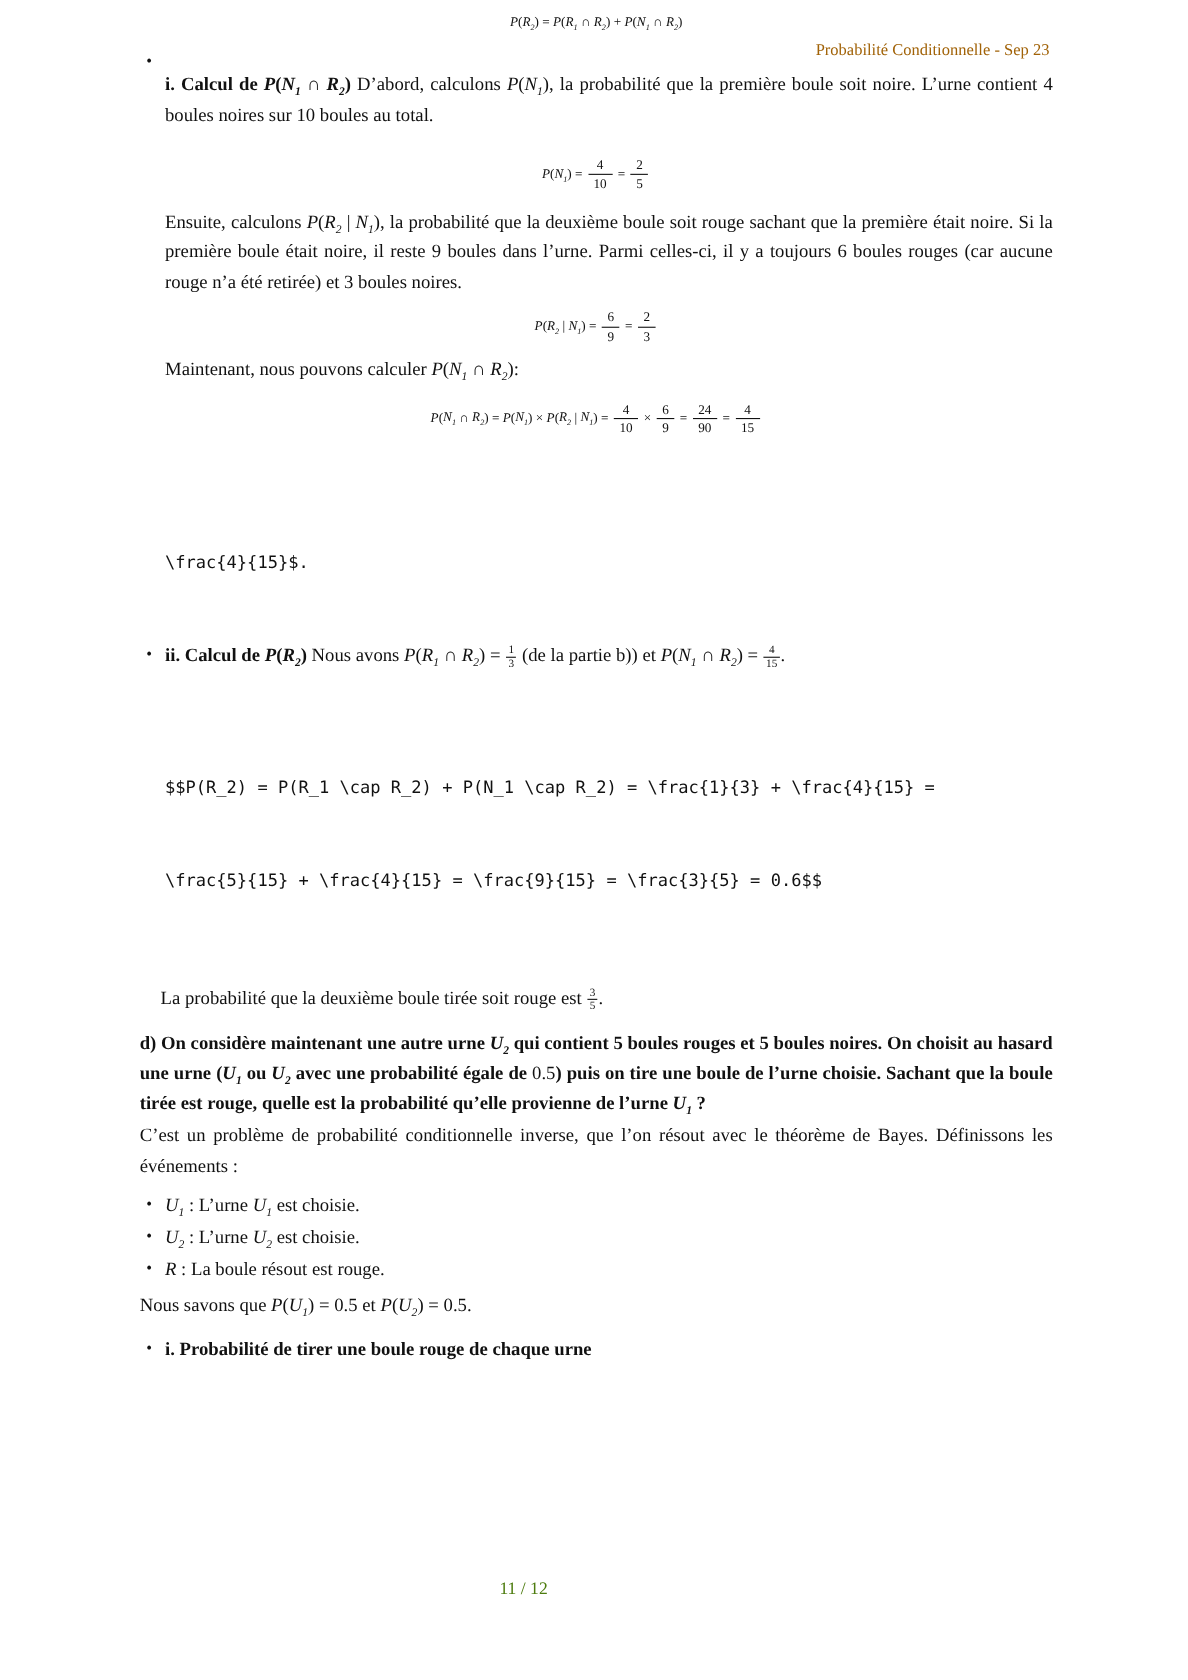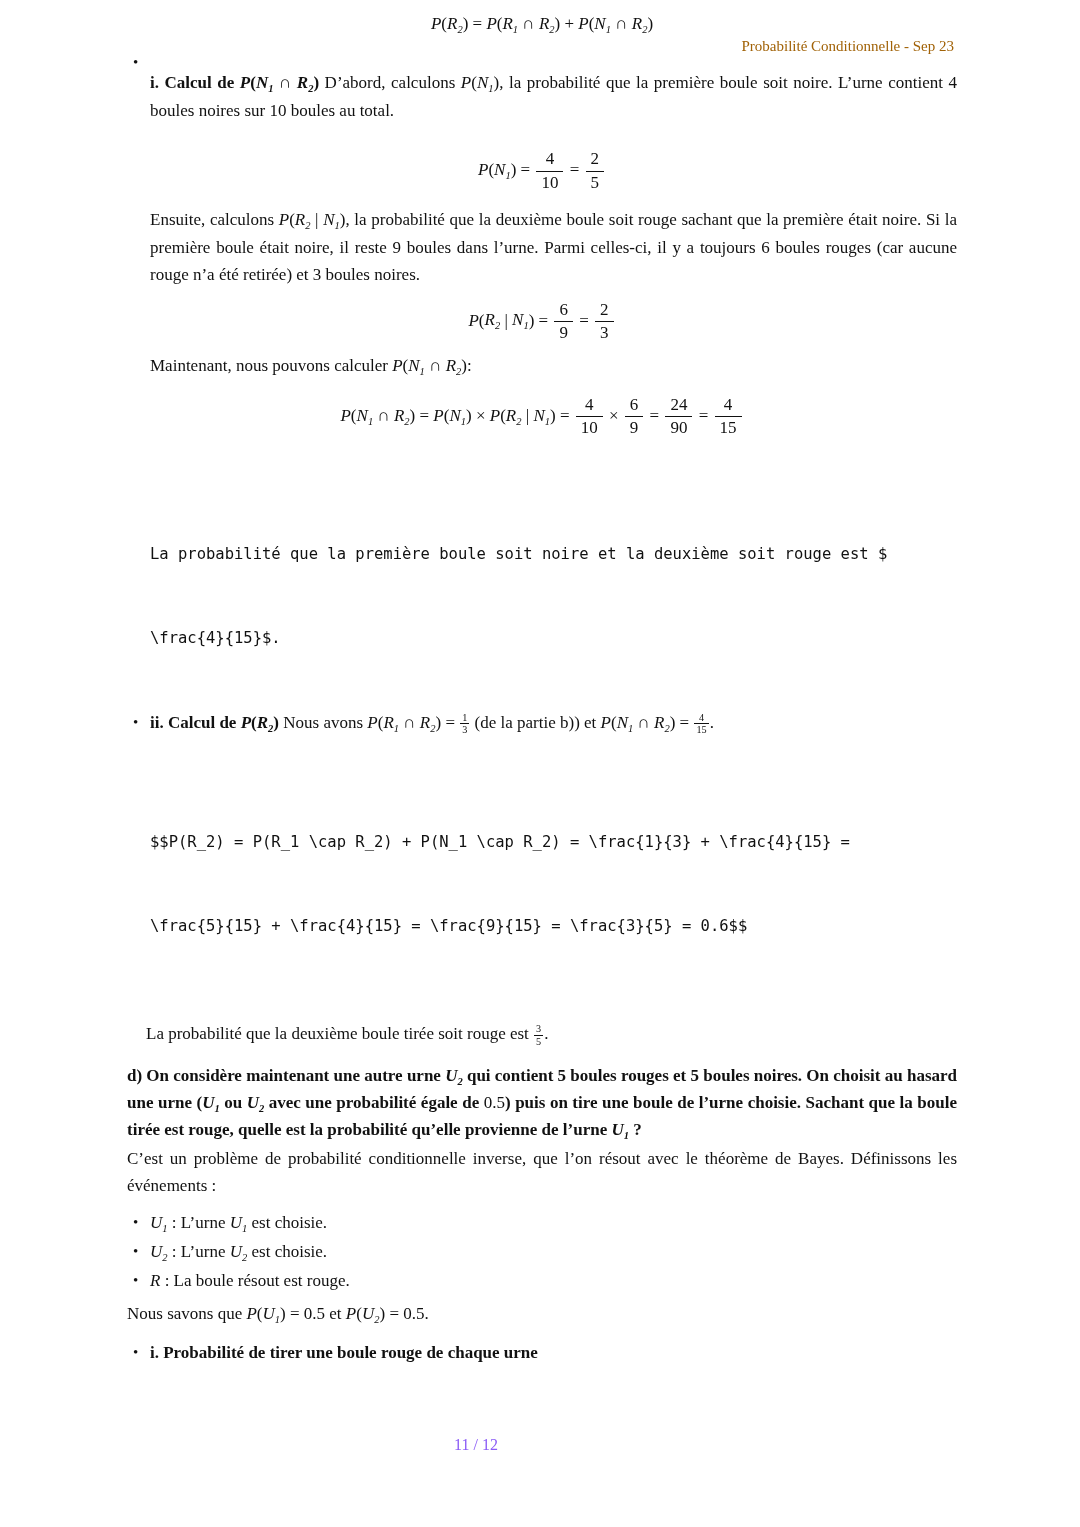--- a/index.html
+++ b/index.html
@@ -33,21 +33,21 @@
   sub.msub{font-size:0.62em;line-height:0;}
   
   .frac{display:inline-block;vertical-align:middle;text-align:center;margin:0 2px;}
   .frac .fn,.frac .fd{display:block;padding:1px 5px;line-height:1.2;}
   .frac .fd{border-top:1.3px solid #111;}
   .frac-sm{font-size:0.6em;vertical-align:middle;margin:0 1px;}
   .frac-sm .fn,.frac-sm .fd{padding:0 2px;line-height:1.1;}
   
   .eq{
     text-align:center;
-    font-size:17px;
+    font-size:12px;
     line-height:1.25;
   }
   
   .b-row{display:flex;align-items:flex-start;}
   .b-marker{flex:none;width:17px;margin-left:6px;font-size:15px;}
   .b-body{flex:1;min-width:0;}
   
   .code{
     margin-left:23px;
     font-family:"DejaVu Sans Mono","Liberation Mono",monospace;
@@ -56,21 +56,21 @@
     white-space:pre-wrap;
     color:#111;
   }
   .footer{
     position:absolute;
     top:1436px;
     left:0;
     width:952px;
     text-align:center;
     font-size:16px;
-    color:#8b5cf6;
+    color:#4d7c0f;
   }
   
   .m-intro{margin-top:148px;}
   .m-eqtotal{margin-top:13px;}
   .m-bulleti{margin-top:15px;}
   .m-eqpn1{margin-top:24px;}
   .m-ensuite{margin-top:12px;}
   .m-eqpr2n1{margin-top:10px;}
   .m-maintenant{margin-top:8px;}
   .m-eqprod{margin-top:14px;}
@@ -105,21 +105,20 @@
 
     <div class="just m-ensuite" style="margin-left:23px;"><span>Ensuite, calculons </span><span class="rs-i">P</span><span>(</span><span class="rs-i">R<sub class="msub">2</sub></span><span> | </span><span class="rs-i">N<sub class="msub">1</sub></span><span>)</span><span>, la probabilité que la deuxième boule soit rouge sachant que la première était noire. Si la première boule était noire, il reste 9 boules dans l’urne. Parmi celles-ci, il y a toujours 6 boules rouges (car aucune rouge n’a été retirée) et 3 boules noires.</span></div>
 
     <div class="eq m-eqpr2n1"><span class="rs-i">P</span><span>(</span><span class="rs-i">R<sub class="msub">2</sub></span><span> | </span><span class="rs-i">N<sub class="msub">1</sub></span><span>) = </span><span class="frac"><span class="fn">6</span><span class="fd">9</span></span><span> = </span><span class="frac"><span class="fn">2</span><span class="fd">3</span></span></div>
 
     <div class="m-maintenant" style="margin-left:23px;"><span>Maintenant, nous pouvons calculer </span><span class="rs-i">P</span><span>(</span><span class="rs-i">N<sub class="msub">1</sub></span><span> ∩ </span><span class="rs-i">R<sub class="msub">2</sub></span><span>)</span><span>:</span></div>
 
     <div class="eq m-eqprod"><span class="rs-i">P</span><span>(</span><span class="rs-i">N<sub class="msub">1</sub></span><span> ∩ </span><span class="rs-i">R<sub class="msub">2</sub></span><span>) = </span><span class="rs-i">P</span><span>(</span><span class="rs-i">N<sub class="msub">1</sub></span><span>) × </span><span class="rs-i">P</span><span>(</span><span class="rs-i">R<sub class="msub">2</sub></span><span> | </span><span class="rs-i">N<sub class="msub">1</sub></span><span>) = </span><span class="frac"><span class="fn">4</span><span class="fd">10</span></span><span> × </span><span class="frac"><span class="fn">6</span><span class="fd">9</span></span><span> = </span><span class="frac"><span class="fn">24</span><span class="fd">90</span></span><span> = </span><span class="frac"><span class="fn">4</span><span class="fd">15</span></span></div>
 
     <div class="code m-code1">
-      <div class="code-line">La probabilité que la première boule soit noire et la deuxième soit rouge est $</div>
       <div class="code-line">\frac{4}{15}$.</div>
     </div>
 
     <div class="b-row m-bulletii">
       <span class="b-marker">•</span>
       <div class="b-body"><span class="rs-b">ii. Calcul de </span><span class="rs-bi">P</span><span class="rs-b">(</span><span class="rs-bi">R<sub class="msub">2</sub></span><span class="rs-b">)</span><span> Nous avons </span><span class="rs-i">P</span><span>(</span><span class="rs-i">R<sub class="msub">1</sub></span><span> ∩ </span><span class="rs-i">R<sub class="msub">2</sub></span><span>) = </span><span class="frac frac-sm"><span class="fn">1</span><span class="fd">3</span></span><span> (de la partie b)) et </span><span class="rs-i">P</span><span>(</span><span class="rs-i">N<sub class="msub">1</sub></span><span> ∩ </span><span class="rs-i">R<sub class="msub">2</sub></span><span>) = </span><span class="frac frac-sm"><span class="fn">4</span><span class="fd">15</span></span><span>.</span></div>
     </div>
 
     <div class="code m-code2">
       <div class="code-line">$$P(R_2) = P(R_1 \cap R_2) + P(N_1 \cap R_2) = \frac{1}{3} + \frac{4}{15} =</div>

